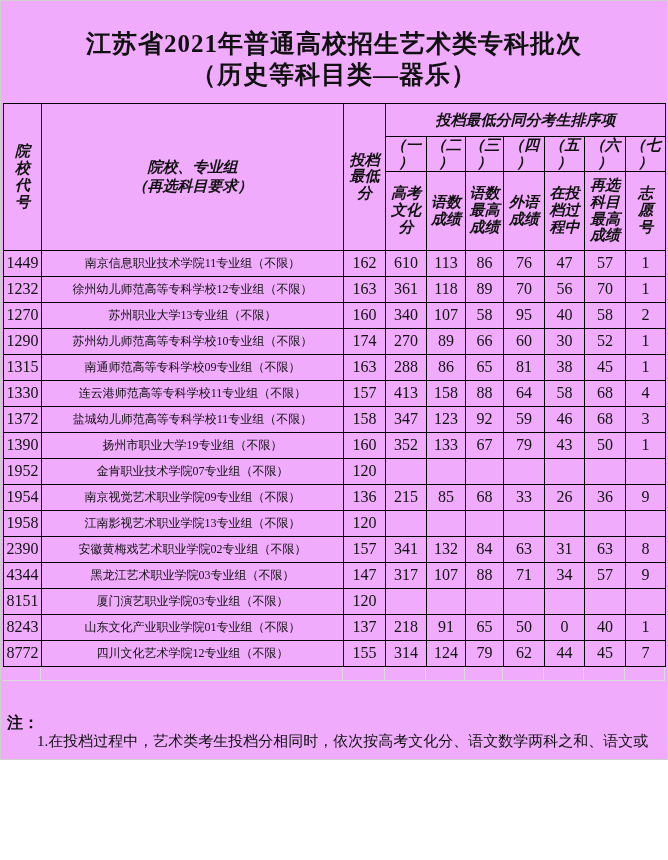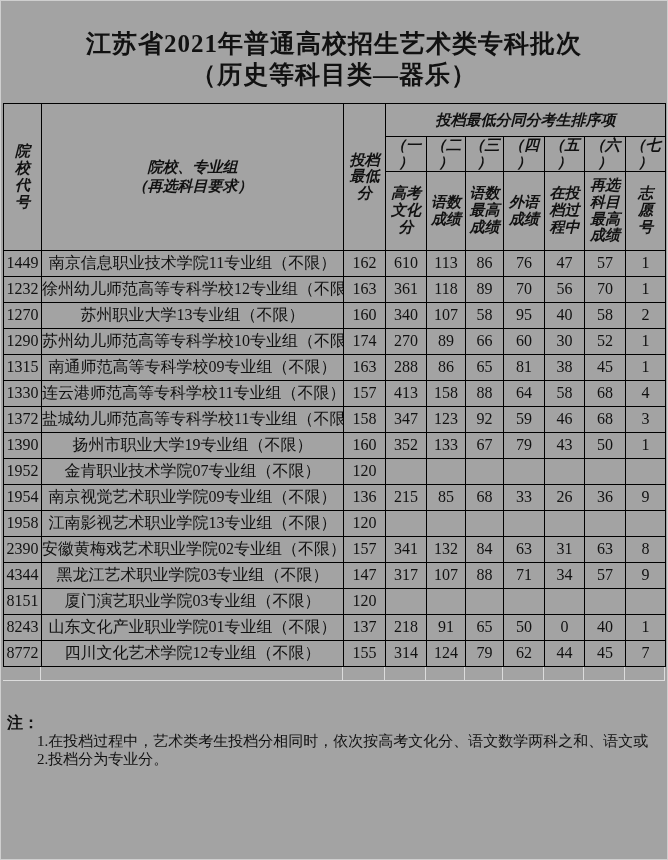--- a/index.html
+++ b/index.html
@@ -1,32 +1,32 @@
 <!DOCTYPE html>
 <html><head>
 <meta charset="utf-8">
 <style>
   html,body { margin:0; padding:0; background:#ffffff; }
   .page {
-    position:relative; width:668px; height:860px; box-sizing:border-box;
-    border:1px solid #cfcfcf; background:#a3a3a3; overflow:hidden;
+    position:relative; width:668px; height:760px; box-sizing:border-box;
+    border:1px solid #cfcfcf; background:#f0abfc; overflow:hidden;
     font-family:"Liberation Serif","DejaVu Serif",serif; color:#111111;
   }
   .title { margin-top:27px; text-align:center; font-weight:bold; font-size:25px; line-height:31px; letter-spacing:1px; }
   table.main { border-collapse:collapse; table-layout:fixed; width:662px; margin:13px 0 0 2px; }
   table.main th, table.main td {
     border:1.5px solid #000000; padding:0; text-align:center; overflow:hidden;
   }
   thead th { font-weight:bold; font-size:15px; line-height:1.12;font-style:italic; }
   tr.h1 { height:33px; }
   tr.h2 { height:31px; }
   tr.h3 { height:79px; }
   tbody tr { height:26px; }
   tbody td { font-size:16px; line-height:1; }
-  td.school { text-align:left; padding-left:3px; white-space:nowrap; font-size:16px; }
+  td.school { text-align:left; padding-left:3px; white-space:nowrap; font-size:12px; }
   .w1, .w2 {
     display:inline-block; word-break:break-all; line-break:anywhere;
     text-align:center; vertical-align:middle;
   }
   .w1 { width:1.05em; }
   .w2 { width:2.1em; }
   .two-line div { line-height:1.25; }
   .ghost { display:flex; width:662px; margin-left:2px; height:13px; border-bottom:1px solid #dcdcdc; }
   .ghost div { box-sizing:border-box; height:100%; border-right:1px solid #dcdcdc; }
   .notes { margin-top:33px; padding:0 4px 0 6px; font-size:15px; line-height:18.4px; }
@@ -290,16 +290,15 @@
     <div style="width:38px"></div>
     <div style="width:41px"></div>
     <div style="width:40px"></div>
     <div style="width:41px"></div>
     <div style="width:40px"></div>
   </div>
 
   <div class="notes">
     <div class="notes-label">注：</div>
     <div class="note-line indent">1.在投档过程中，艺术类考生投档分相同时，依次按高考文化分、语文数学两科之和、语文或</div>
-    <div class="note-line indent">2.投档分为专业分。</div>
   </div>
 
 </div>
 
 </body></html>

